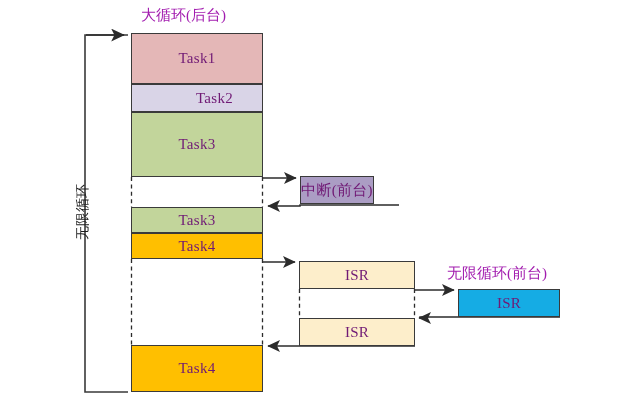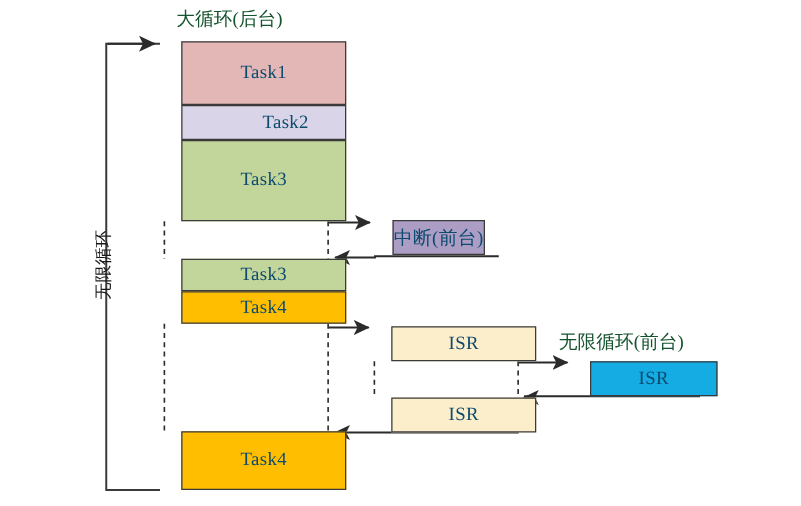--- a/index.html
+++ b/index.html
@@ -6,25 +6,25 @@
   body{
     width:641px;height:405px;background:#ffffff;
     font-family:"Liberation Serif","DejaVu Serif",serif;
     overflow:hidden;position:relative;
   }
   #canvas{position:absolute;left:0;top:0;width:641px;height:405px;}
   .box{
     position:absolute;box-sizing:border-box;
     border:1.4px solid #3a3a3a;
     display:flex;align-items:center;justify-content:center;
-    color:#0c4a6e;font-size:15px;letter-spacing:.3px;margin-left:14px;
+    color:#701a75;font-size:15px;letter-spacing:.3px;
   }
   .box.cn{font-size:15px;}
   .lbl{
-    position:absolute;color:#14532d;font-size:15px;white-space:nowrap;
+    position:absolute;color:#a21caf;font-size:15px;white-space:nowrap;
   }
   .vlbl{
     position:absolute;color:#1a1a1a;font-size:14px;white-space:nowrap;
     transform-origin:0 0;transform:rotate(-90deg);
   }
   svg.layer{position:absolute;left:0;top:0;width:641px;height:405px;pointer-events:none;}
   .caption{
     position:absolute;font-size:9px;color:#6d6d6d;white-space:nowrap;
     opacity:.55;letter-spacing:1px;
   }

